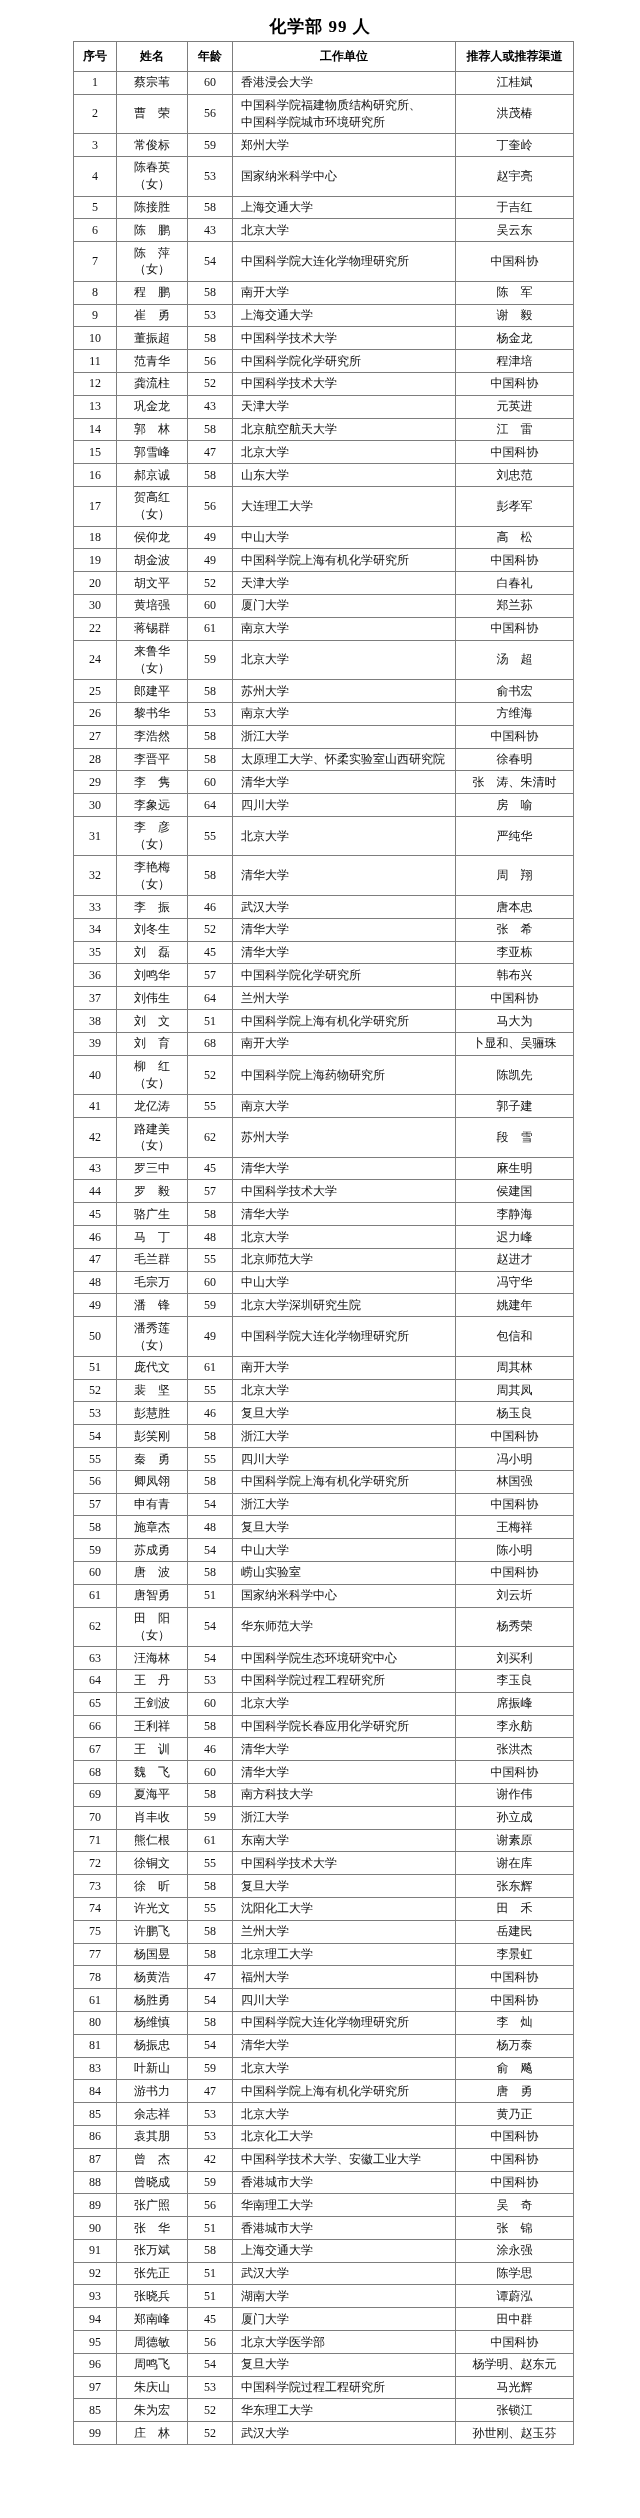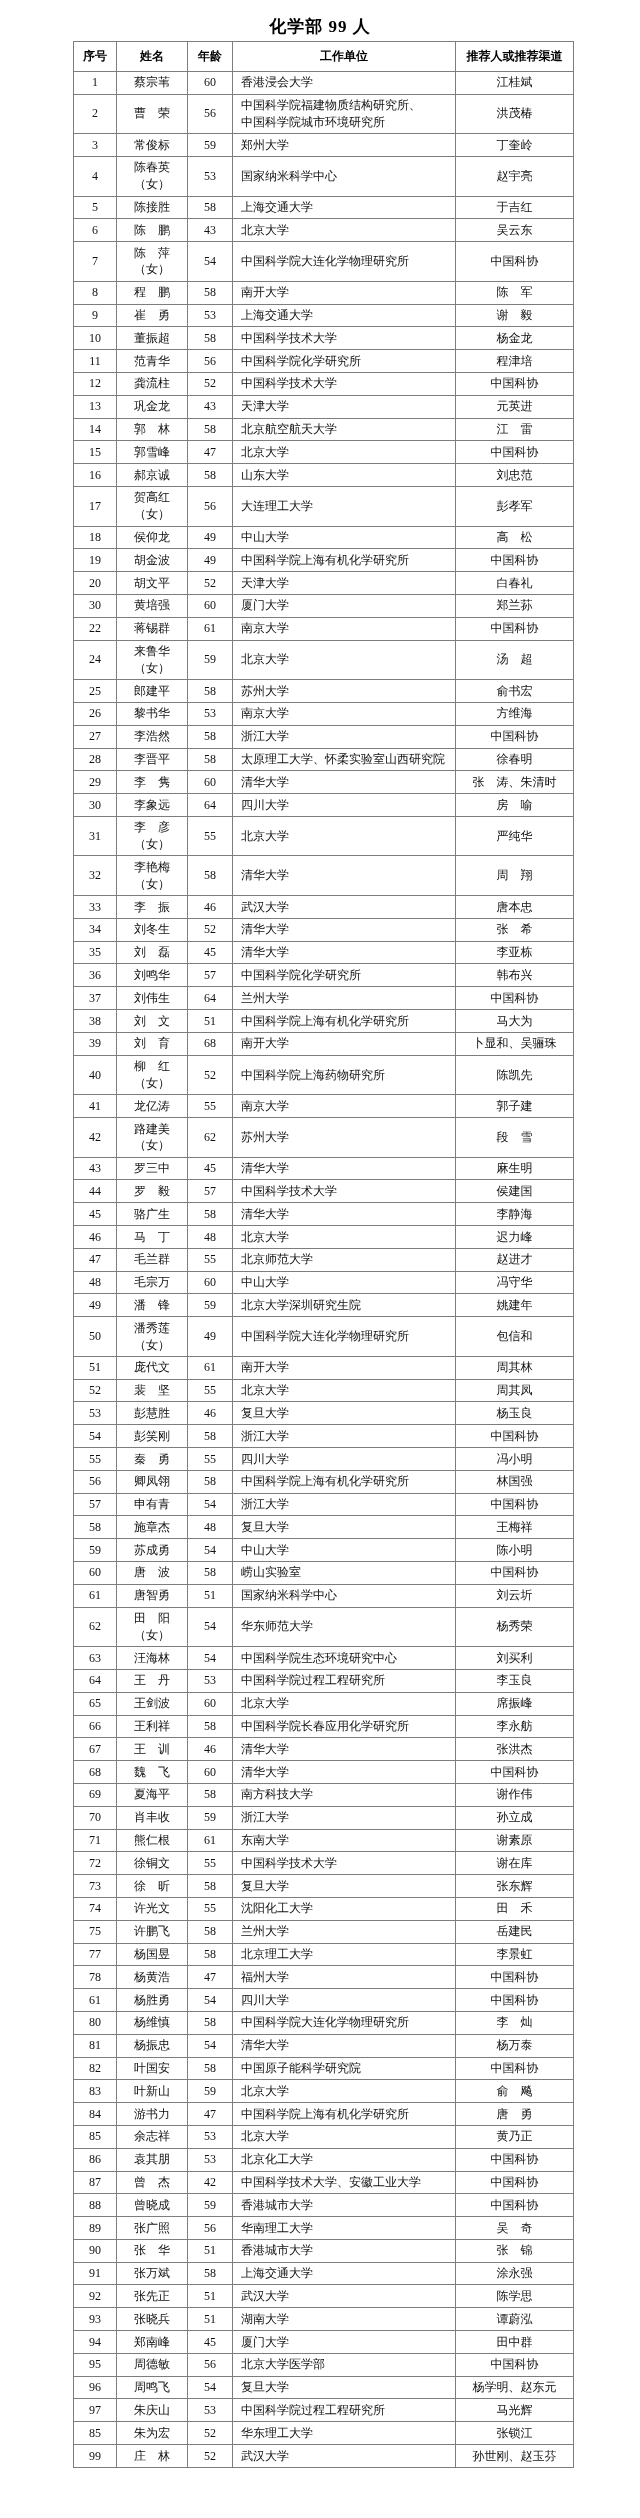--- a/index.html
+++ b/index.html
@@ -611,27 +611,20 @@
           <td>李　灿</td>
         </tr>
         <tr>
           <td>81</td>
           <td>杨振忠</td>
           <td>54</td>
           <td class="unit">清华大学</td>
           <td>杨万泰</td>
         </tr>
         <tr>
-          <td>82</td>
-          <td>叶国安</td>
-          <td>58</td>
-          <td class="unit">中国原子能科学研究院</td>
-          <td>中国科协</td>
-        </tr>
-        <tr>
           <td>83</td>
           <td>叶新山</td>
           <td>59</td>
           <td class="unit">北京大学</td>
           <td>俞　飚</td>
         </tr>
         <tr>
           <td>84</td>
           <td>游书力</td>
           <td>47</td>

